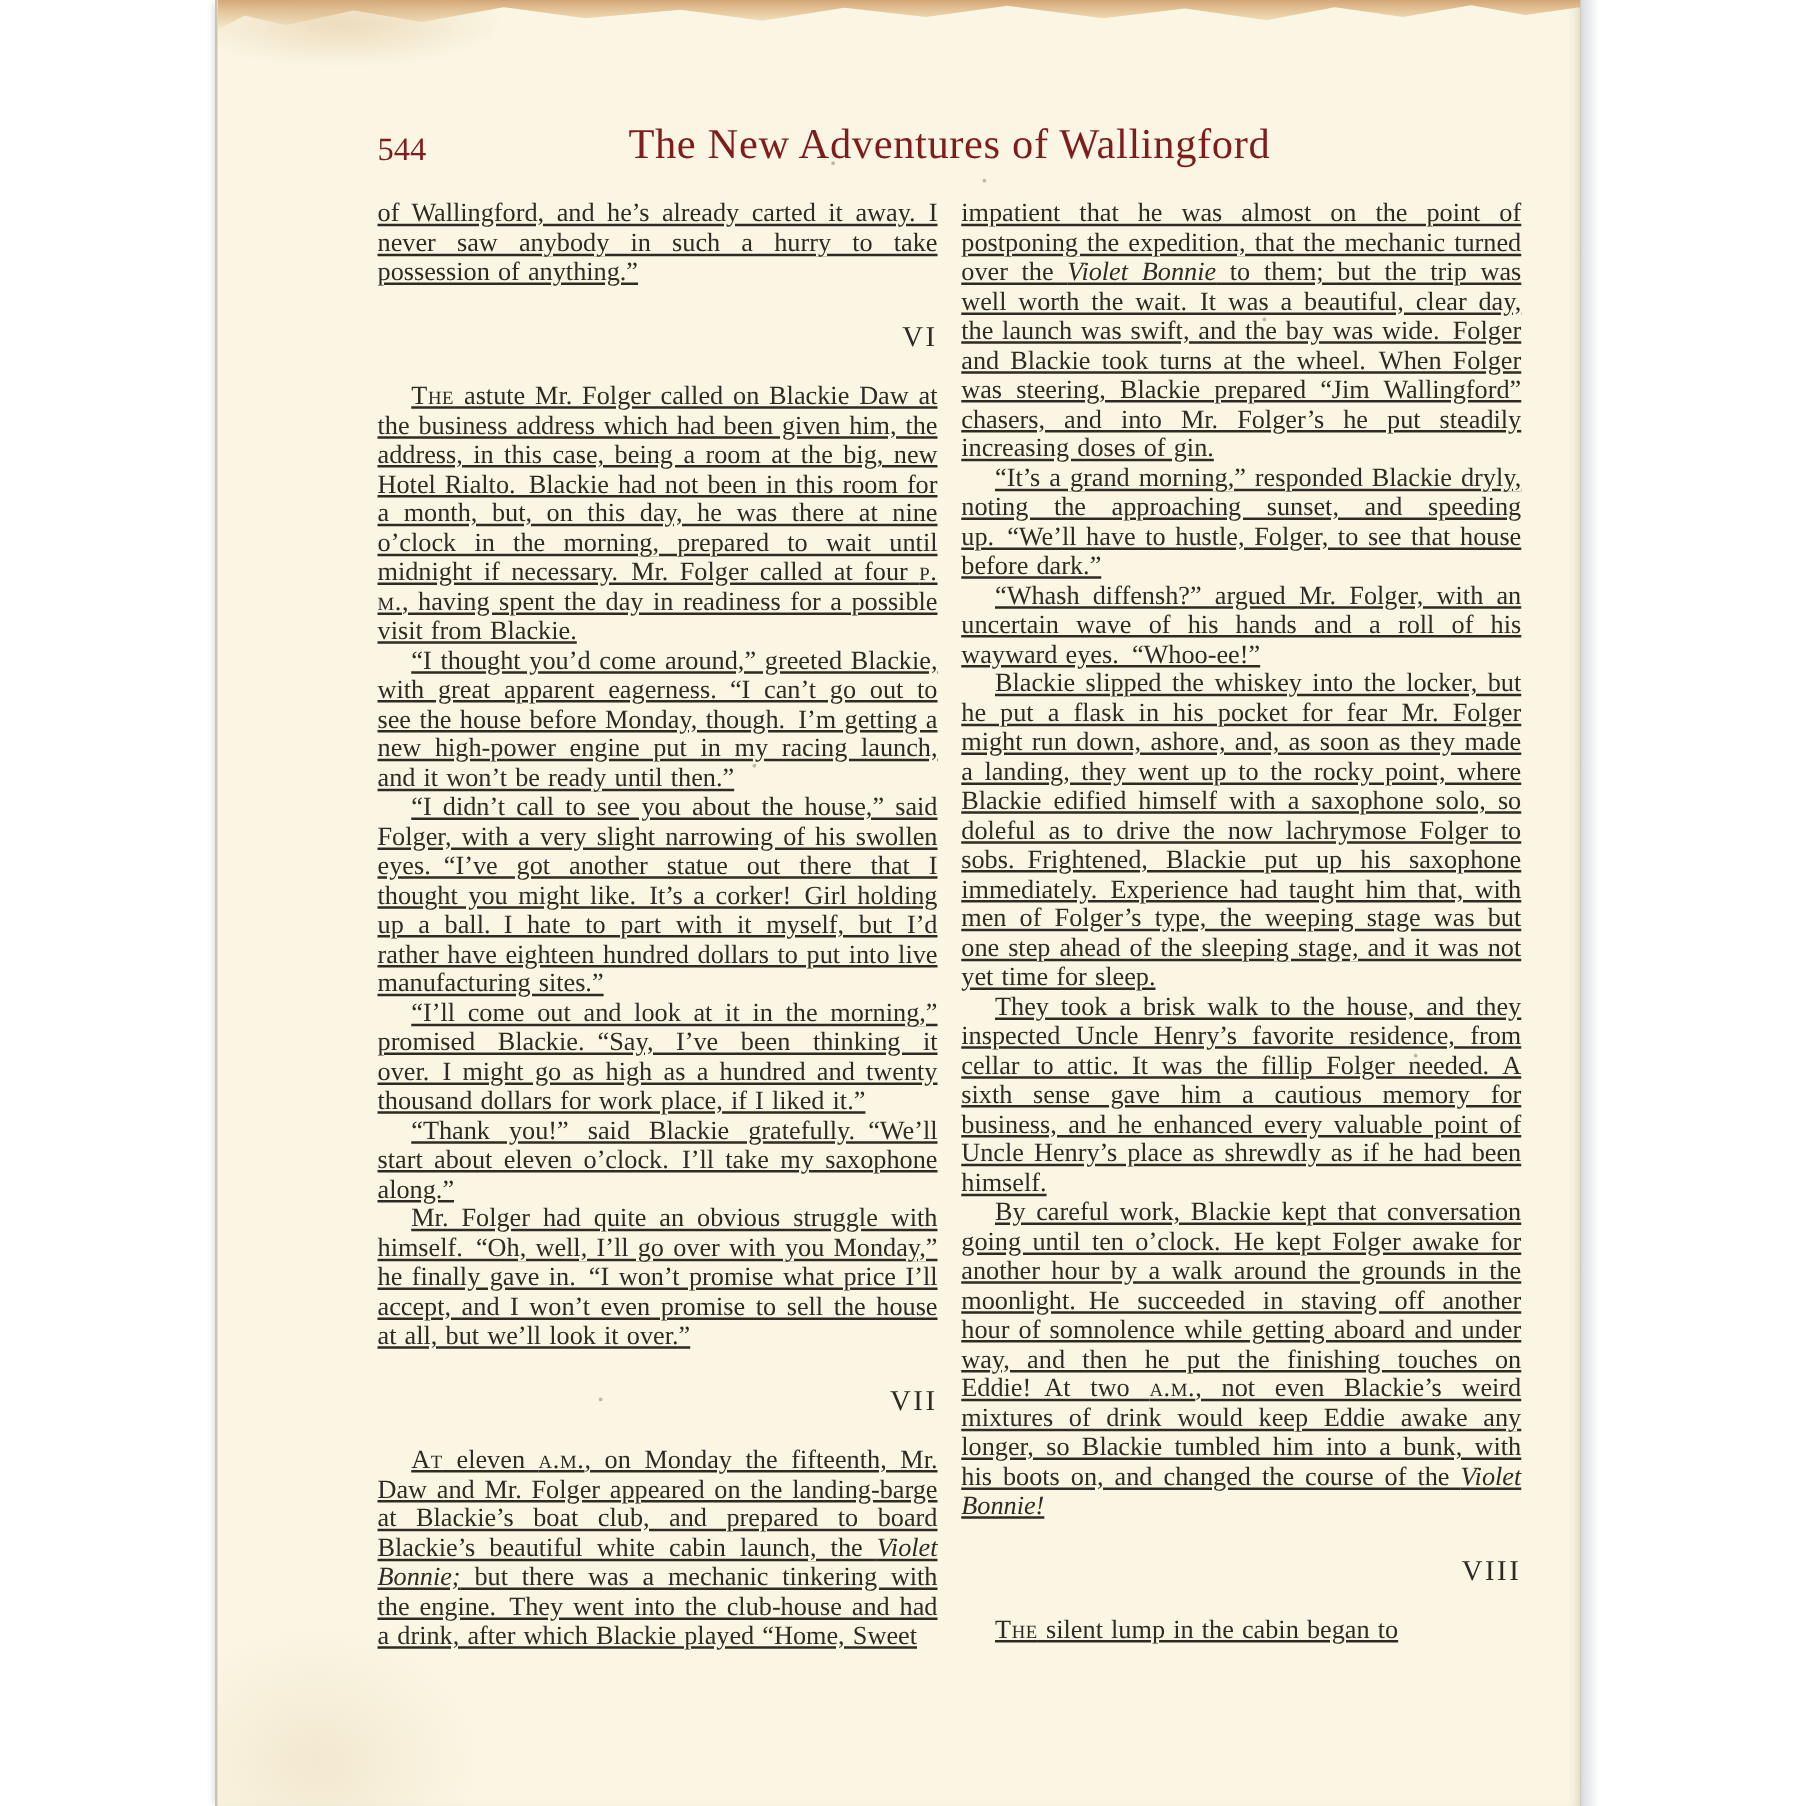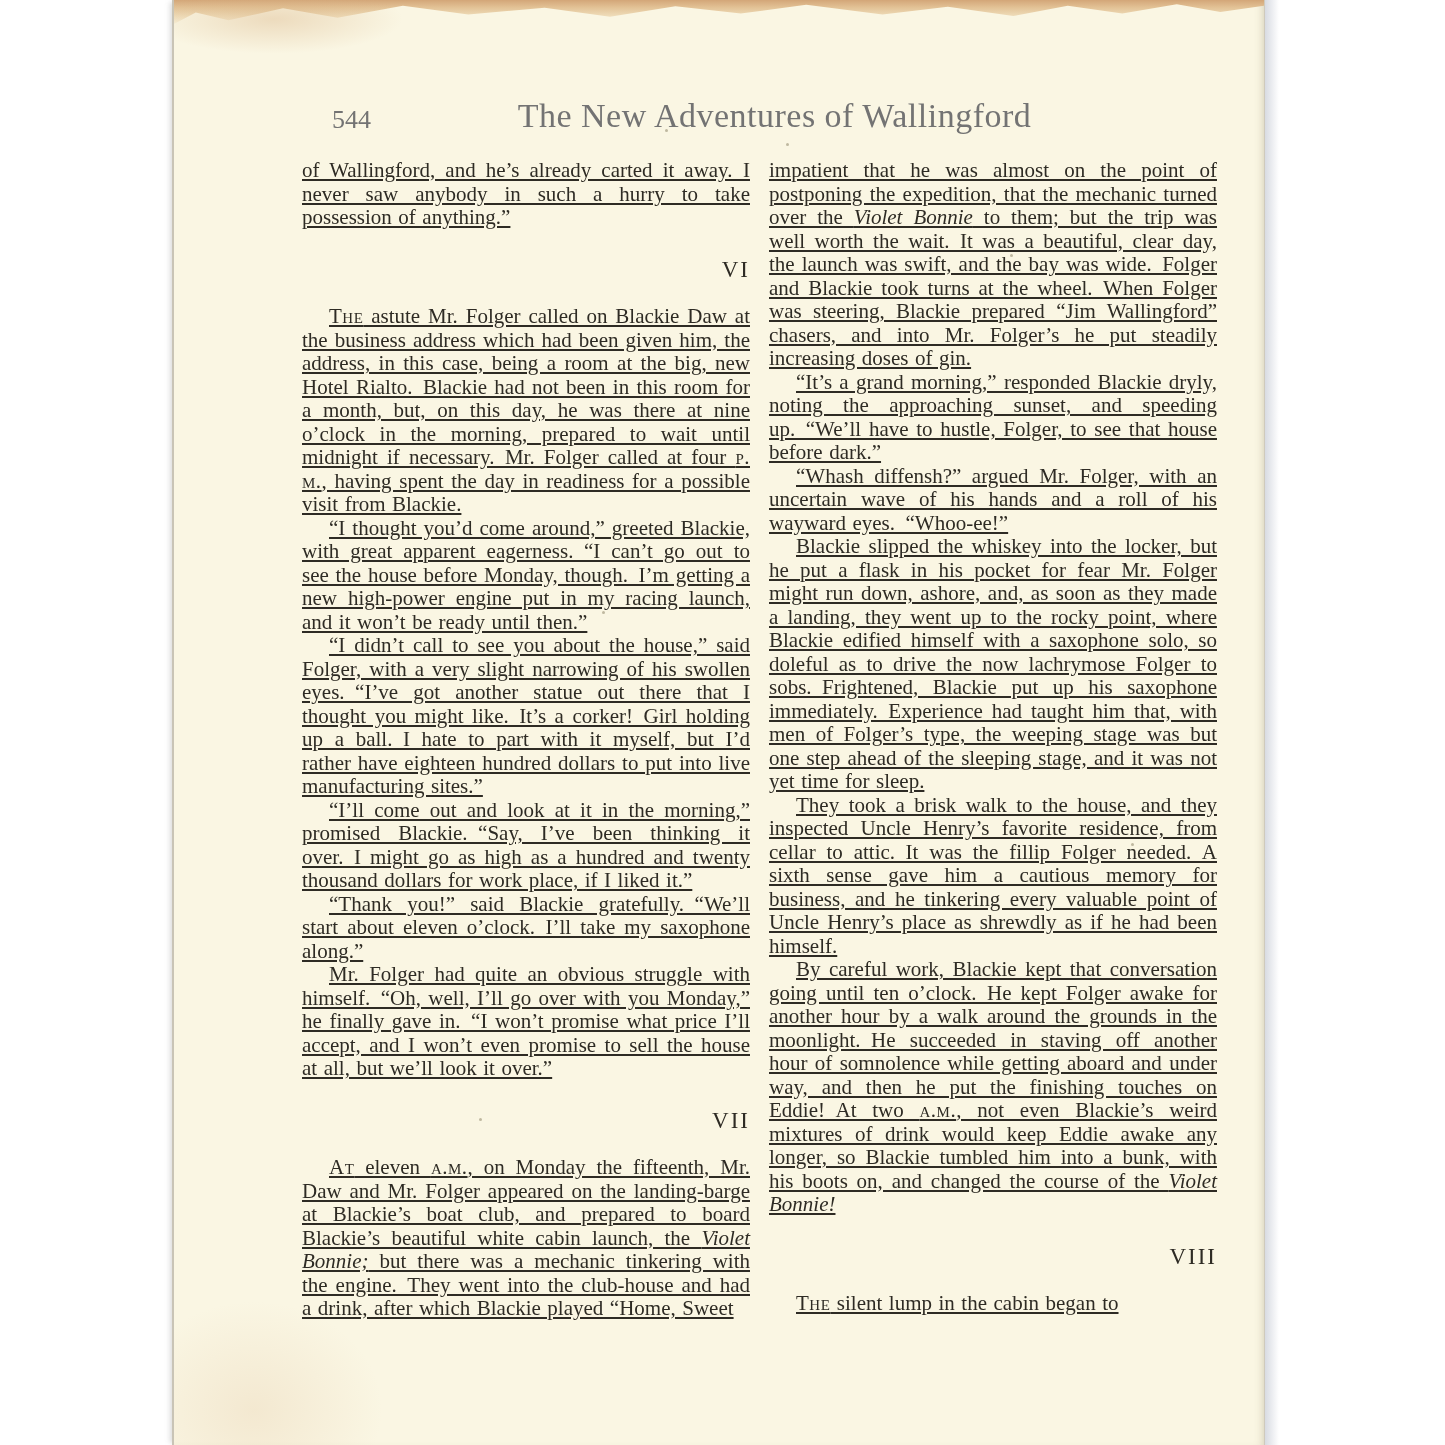--- a/index.html
+++ b/index.html
@@ -61,22 +61,21 @@
   .content {
     position: relative;
     padding-left: 128px;
     padding-right: 47px;
   }
   .page-header {
     position: relative;
     margin-top: 95px;
     height: 42px;
     text-align: center;
-    color: #737373;
-    margin-left: 30px;
+    color: #7f1d1d;
   }
   .running-title {
     font-size: 34px;
     letter-spacing: 0.5px;
     line-height: 42px;
   }
   .page-number {
     position: absolute;
     left: 0;
     bottom: 2px;
@@ -151,21 +150,21 @@
             <p class="para"><span>“Thank you!” said Blackie gratefully. “We’ll start about eleven o’clock. I’ll take my saxophone along.”</span></p>
             <p class="para"><span>Mr. Folger had quite an obvious struggle with himself. “Oh, well, I’ll go over with you Monday,” he finally gave in. “I won’t promise what price I’ll accept, and I won’t even promise to sell the house at all, but we’ll look it over.”</span></p>
             <div class="section-heading">VII</div>
             <p class="para"><span class="sc">At</span><span> eleven </span><span class="sc">a.m.</span><span>, on Monday the fifteenth, Mr. Daw and Mr. Folger appeared on the landing-barge at Blackie’s boat club, and prepared to board Blackie’s beautiful white cabin launch, the </span><span class="italic">Violet Bonnie;</span><span> but there was a mechanic tinkering with the engine. They went into the club-house and had a drink, after which Blackie played “Home, Sweet</span></p>
           </div>
         <div class="column">
             <p class="para noindent"><span>impatient that he was almost on the point of postponing the expedition, that the mechanic turned over the </span><span class="italic">Violet Bonnie</span><span> to them;  but the trip was well worth the wait. It was a beautiful, clear day, the launch was swift, and the bay was wide. Folger and Blackie took turns at the wheel. When Folger was steering, Blackie prepared “Jim Wallingford” chasers, and into Mr. Folger’s he put steadily increasing doses of gin.</span></p>
             <p class="para"><span>“It’s a grand morning,” responded Blackie dryly, noting the approaching sunset, and speeding up. “We’ll have to hustle, Folger, to see that house before dark.”</span></p>
             <p class="para"><span>“Whash diffensh?” argued Mr. Folger, with an uncertain wave of his hands and a roll of his wayward eyes. “Whoo-ee!”</span></p>
             <p class="para"><span>Blackie slipped the whiskey into the locker, but he put a flask in his pocket for fear Mr. Folger might run down, ashore, and, as soon as they made a landing, they went up to the rocky point, where Blackie edified himself with a saxophone solo, so doleful as to drive the now lachrymose Folger to sobs. Frightened, Blackie put up his saxophone immediately. Experience had taught him that, with men of Folger’s type, the weeping stage was but one step ahead of the sleeping stage, and it was not yet time for sleep.</span></p>
-            <p class="para"><span>They took a brisk walk to the house, and they inspected Uncle Henry’s favorite residence, from cellar to attic. It was the fillip Folger needed. A sixth sense gave him a cautious memory for business, and he tinkering every valuable point of Uncle Henry’s place as shrewdly as if he had been himself.</span></p>
+            <p class="para"><span>They took a brisk walk to the house, and they inspected Uncle Henry’s favorite residence, from cellar to attic. It was the fillip Folger needed. A sixth sense gave him a cautious memory for business, and he enhanced every valuable point of Uncle Henry’s place as shrewdly as if he had been himself.</span></p>
             <p class="para"><span>By careful work, Blackie kept that conversation going until ten o’clock. He kept Folger awake for another hour by a walk around the grounds in the moonlight. He succeeded in staving off another hour of somnolence while getting aboard and under way, and then he put the finishing touches on Eddie! At two </span><span class="sc">a.m.</span><span>, not even Blackie’s weird mixtures of drink would keep Eddie awake any longer, so Blackie tumbled him into a bunk, with his boots on, and changed the course of the </span><span class="italic">Violet Bonnie!</span></p>
             <div class="section-heading">VIII</div>
             <p class="para"><span class="sc">The</span><span> silent lump in the cabin began to</span></p>
           </div>
       </div>
     </div>
   </div>
   <div class="right-edge-shadow"></div>
 </div>
 

